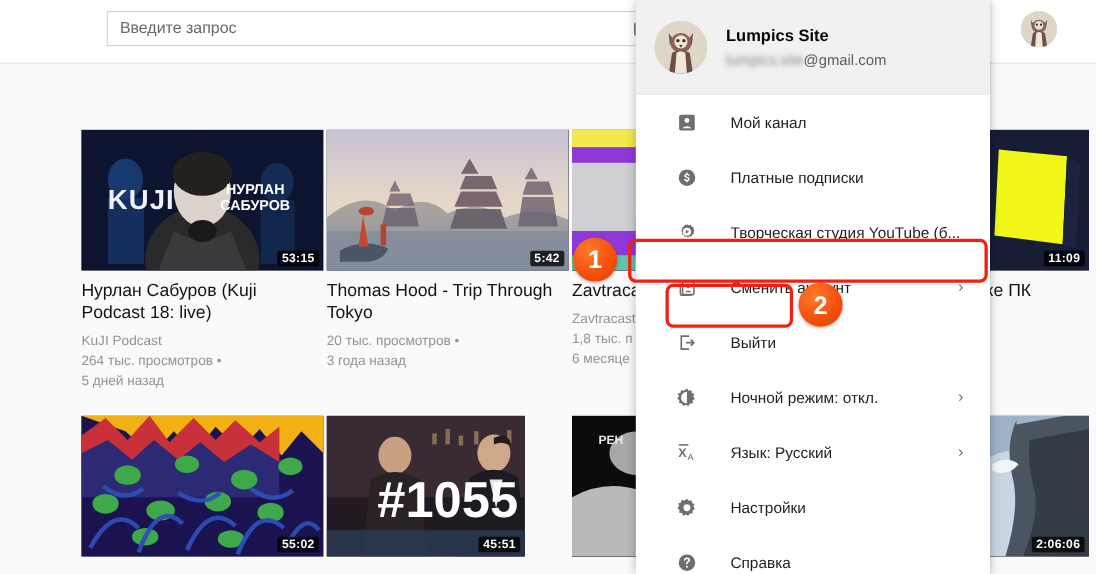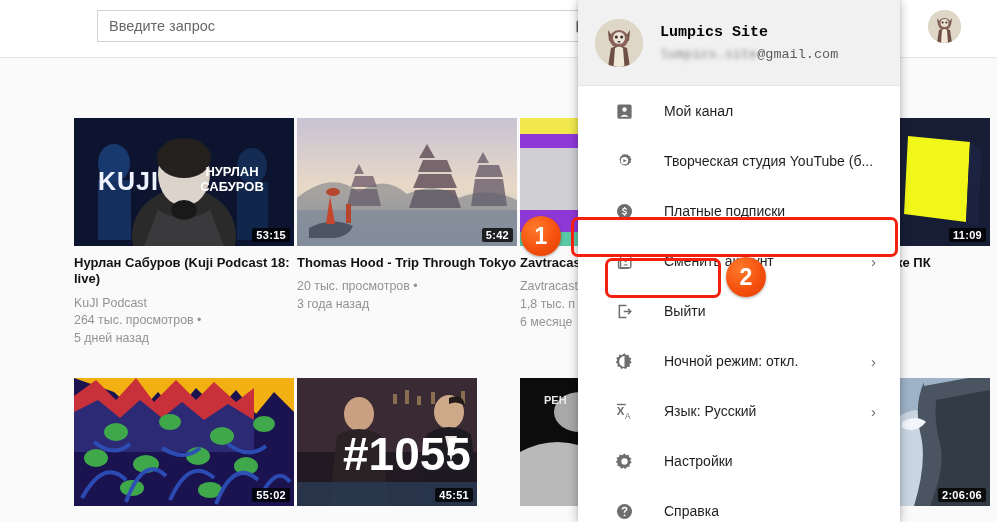--- a/index.html
+++ b/index.html
@@ -72,21 +72,21 @@
   }
   .dur {
     position: absolute; right: 4px; bottom: 4px;
     background: rgba(0,0,0,.78);
     color: #fff; font-size: 11px; font-weight: bold;
     padding: 1px 4px; border-radius: 2px;
     letter-spacing: .3px;
   }
   .vtitle {
     margin-top: 9px;
-    font-size: 13px; font-weight: bold;
+    font-size: 16px; font-weight: normal;
     color: #131313; line-height: 1.25;
   }
   .vmeta {
     margin-top: 7px;
     font-size: 12.4px; color: #939393; line-height: 1.45;
   }
 
   
   .menu {
     position: absolute; left: 578px; top: 0;
@@ -99,21 +99,21 @@
     height: 86px;
     background: #f1f1f1;
     display: flex; align-items: center;
     padding-left: 17px;
     border-bottom: 1px solid #e6e6e6;
   }
   .mh-avatar {
     width: 48px; height: 48px; border-radius: 50%;
     background: #ded8ca; overflow: hidden; flex: none;
   }
-  .mh-text { margin-left: 17px; font-family: Liberation Mono, monospace; }
+  .mh-text { margin-left: 17px; }
   .mh-name {
     font-size: 15px; font-weight: bold; color: #030303;
     line-height: 1.35;
   }
   .mh-mail {
     font-size: 13.5px; color: #5d5d5d; margin-top: 3px;
     display: flex; align-items: center;
   }
   .mail-blur {
     display: inline-block;
@@ -432,36 +432,36 @@
           <circle cx="12" cy="9.5" r="2.8" fill="#ffffff"></circle>
           <path d="M6.5 18.5 q5.5 -5 11 0z" fill="#ffffff"></path>
         </svg>
       </span>
       <span class="mlabel">Мой канал</span>
     </div>
 
     <div class="mitem">
       <span class="micon">
         <svg width="19" height="19" viewBox="0 0 24 24" fill="#6e6e6e">
+          <circle cx="12" cy="12" r="9.5"></circle>
+          <path d="M12.8 6.2 v1.3 q2.5 .3 2.6 2.3 h-1.8 q-.1 -.9 -1.6 -.9 q-1.4 0 -1.4 .9 q0 .8 1.7 1.2 q2.8 .6 2.9 2.7 q.1 2 -2.4 2.3 v1.3 h-1.5 v-1.3 q-2.7 -.3 -2.8 -2.5 h1.8 q.1 1 1.8 1 q1.5 0 1.5 -.9 q0 -.8 -1.9 -1.2 q-2.7 -.6 -2.7 -2.6 q0 -1.9 2.3 -2.2 v-1.4z" fill="#ffffff"></path>
+        </svg>
+      </span>
+      <span class="mlabel">Платные подписки</span>
+    </div>
+
+    <div class="mitem">
+      <span class="micon">
+        <svg width="19" height="19" viewBox="0 0 24 24" fill="#6e6e6e">
           <path d="M12 2.4 l2 1.1 l2.2 -.6 l1.1 2 l2.2 .6 l-.2 2.2 l1.6 1.6 l-1.3 1.8 l.5 2.2 l-2 .9 l-.9 2.1 l-2.2 -.2 l-1.7 1.5 l-1.8 -1.3 l-2.2 .4 l-.8 -2 l-2.1 -1 l.3 -2.2 l-1.4 -1.7 l1.4 -1.7 l-.3 -2.2 l2.1 -.9 l.9 -2 l2.2 .3z"></path>
           <circle cx="12" cy="11" r="4.6" fill="#ffffff"></circle>
           <path d="M10.6 8.7 l4 2.3 l-4 2.3z" fill="#6e6e6e"></path>
         </svg>
       </span>
       <span class="mlabel">Творческая студия YouTube (б...</span>
-    </div>
-
-    <div class="mitem">
-      <span class="micon">
-        <svg width="19" height="19" viewBox="0 0 24 24" fill="#6e6e6e">
-          <circle cx="12" cy="12" r="9.5"></circle>
-          <path d="M12.8 6.2 v1.3 q2.5 .3 2.6 2.3 h-1.8 q-.1 -.9 -1.6 -.9 q-1.4 0 -1.4 .9 q0 .8 1.7 1.2 q2.8 .6 2.9 2.7 q.1 2 -2.4 2.3 v1.3 h-1.5 v-1.3 q-2.7 -.3 -2.8 -2.5 h1.8 q.1 1 1.8 1 q1.5 0 1.5 -.9 q0 -.8 -1.9 -1.2 q-2.7 -.6 -2.7 -2.6 q0 -1.9 2.3 -2.2 v-1.4z" fill="#ffffff"></path>
-        </svg>
-      </span>
-      <span class="mlabel">Платные подписки</span>
     </div>
 
     <div class="mitem hl">
       <span class="micon">
         <svg width="19" height="19" viewBox="0 0 24 24" fill="none" stroke="#6e6e6e" stroke-width="1.8">
           <rect x="7" y="5" width="13" height="15" rx="1.6"></rect>
           <path d="M4.5 7.5 v11.5 a1.6 1.6 0 0 0 1.6 1.6 h11"></path>
           <circle cx="13.5" cy="10.5" r="2.2" fill="#6e6e6e" stroke="none"></circle>
           <path d="M9.8 17.2 q3.7 -3.6 7.4 0z" fill="#6e6e6e" stroke="none"></path>
         </svg>

